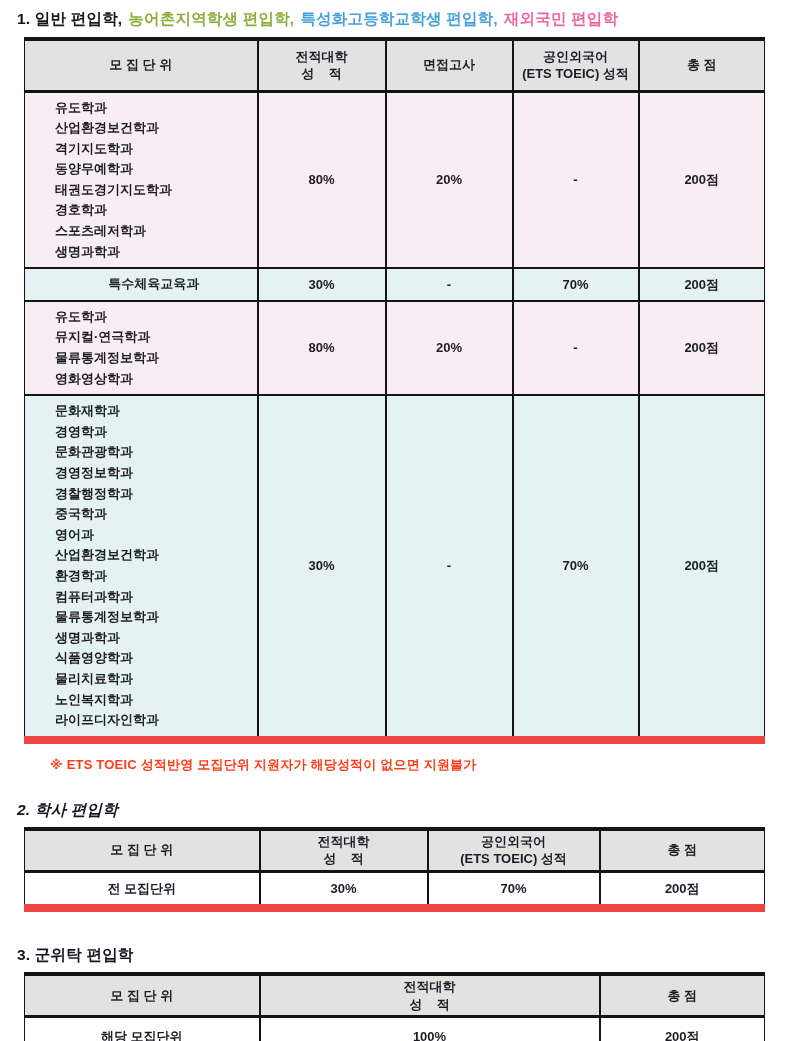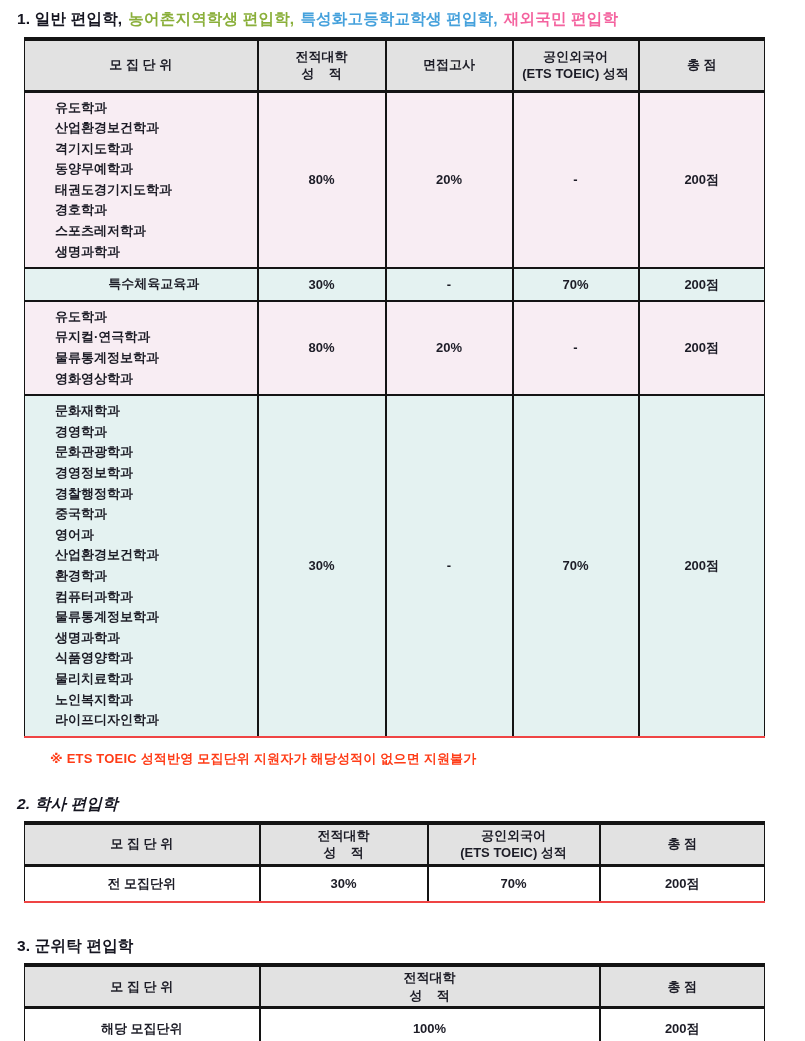--- a/index.html
+++ b/index.html
@@ -40,21 +40,21 @@
     vertical-align: middle;
     padding: 2px 4px;
     font-size: 13px;
     white-space: pre-wrap;
     line-height: 1.35;
   }
   th { background: #e2e2e2; }
   thead th { border-top: 4px solid #141414; border-bottom: 3px solid #141414; }
   th:first-child, td:first-child { border-left-width: 1px; }
   th:last-child,  td:last-child  { border-right-width: 1px; }
-  tbody tr:last-child td { border-bottom: 2px solid #ef4444; }
+  tbody tr:last-child td { border-bottom: 8px solid #ef4444; }
 
   
   .t1 { width: 740px; margin-top: 7px; }
   .t1 thead th { height: 52px; }
   .bg-pink td { background: #f8edf3; }
   .bg-cyan td { background: #e4f2f1; }
   td.depts {
     text-align: left;
     padding: 5px 4px 5px 30px;
   }

